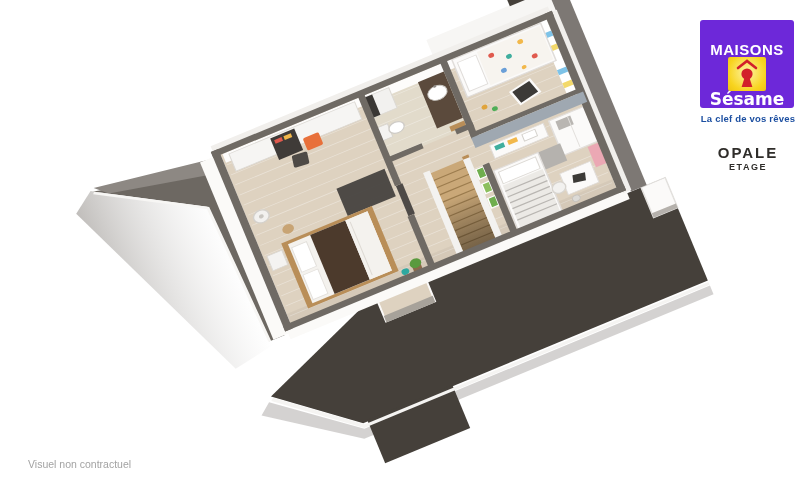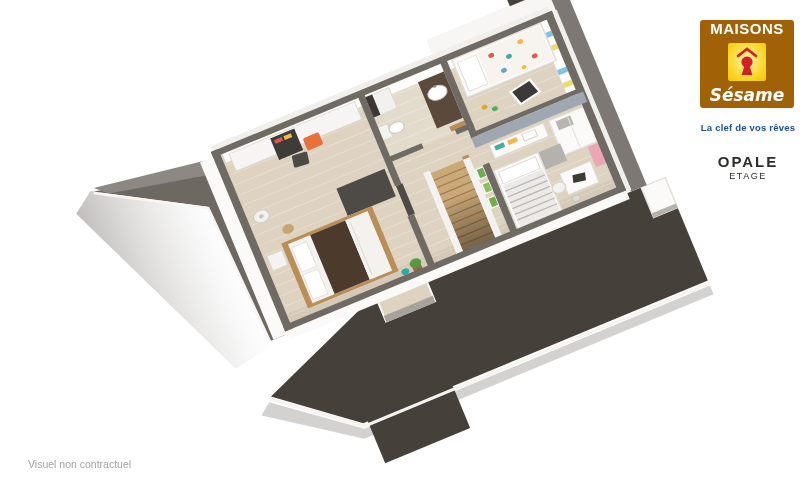--- a/index.html
+++ b/index.html
@@ -1,33 +1,33 @@
 <!DOCTYPE html>
 <html><head>
 <meta charset="utf-8">
 <style>
   html,body{margin:0;padding:0;background:#ffffff;}
   .stage{position:relative;width:811px;height:480px;background:#ffffff;overflow:hidden;
          font-family:"Liberation Sans", sans-serif;}
   .plan-svg{position:absolute;left:0;top:0;}
   
   .logo{position:absolute;left:700px;top:20px;width:96px;text-align:center;}
-  .logo-box{position:relative;width:94px;height:88px;background:#a16207;border-radius:3px;
+  .logo-box{position:relative;width:94px;height:88px;background:#6d28d9;border-radius:3px;
             display:flex;flex-direction:column;align-items:center;justify-content:space-between;
-            padding:1px 0 4px 0;box-sizing:border-box;}
+            padding:22px 0 4px 0;box-sizing:border-box;}
   .logo-maisons{color:#ffffff;font-weight:bold;font-size:15px;letter-spacing:.5px;line-height:1;}
   .logo-yellow{position:relative;width:38px;height:38px;border-radius:2px;
                background:radial-gradient(circle at 50% 45%, #fdf4a6 0%, #f8d41f 70%, #eec312 100%);
                display:flex;align-items:center;justify-content:center;}
-  .logo-sesame{color:#ffffff;font-weight:bold;font-style:italic;font-size:17px;line-height:1;
+  .logo-sesame{color:#ffffff;font-weight:bold;font-size:17px;line-height:1;
                font-family:"DejaVu Sans", sans-serif;}
-  .tagline{margin-top:14px;color:#1c4fa1;font-size:9.5px;font-weight:bold;letter-spacing:.2px;}
+  .tagline{margin-top:5px;color:#1c4fa1;font-size:9.5px;font-weight:bold;letter-spacing:.2px;}
   .plan-title{margin-top:21px;color:#2f2d2a;}
   .plan-model{font-size:15px;font-weight:bold;letter-spacing:2px;line-height:1.1;}
-  .plan-level{font-size:9px;font-weight:normal;letter-spacing:1.5px;}
+  .plan-level{font-size:9px;font-weight:bold;letter-spacing:1.5px;}
   .disclaimer{position:absolute;left:28px;top:458px;color:#a3a3a3;font-size:10.5px;}
 </style>
 </head>
 <body>
 
 <div class="stage">
 
   <svg class="plan-svg" width="811" height="480" viewBox="0 0 811 480">
     <defs>
       <linearGradient id="stairShade" x1="0" y1="0" x2="0" y2="1">

